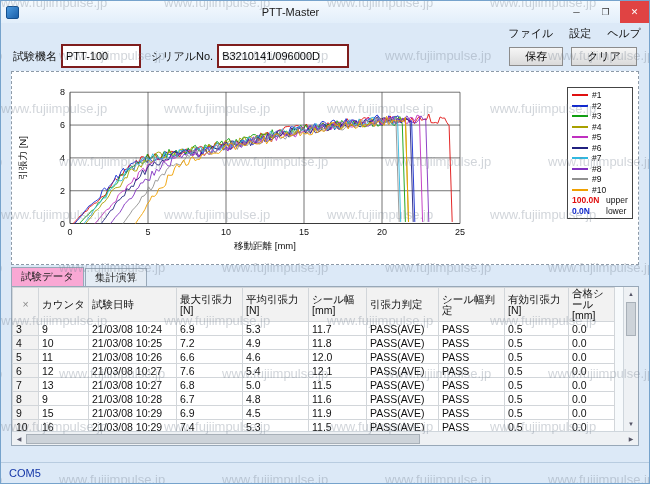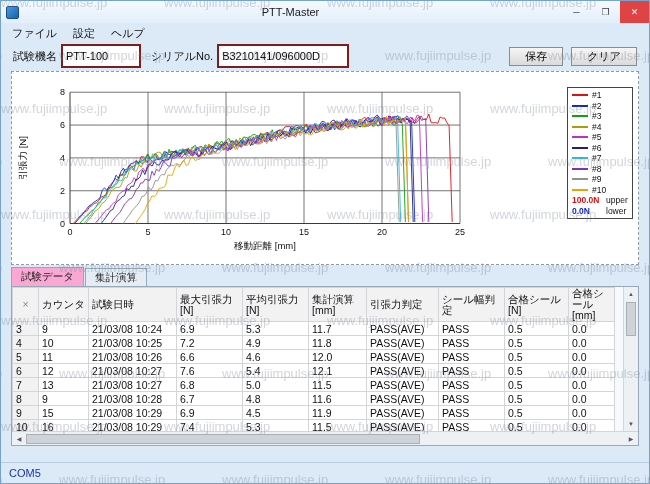--- a/index.html
+++ b/index.html
@@ -12,21 +12,21 @@
               display:flex; align-items:center; padding-left:5px; }
   .app-icon { width:13px; height:13px; border-radius:2px; flex:0 0 auto;
               background:linear-gradient(135deg,#4b9be0,#1b5fa8); border:1px solid #14508f; }
   .title { flex:1; text-align:center; font-size:11px; color:#1a1a1a; }
   .win-controls { display:flex; height:100%; }
   .win-btn { width:29px; height:100%; display:flex; align-items:center; justify-content:center;
              font-size:9px; color:#333; cursor:default; }
   .win-btn.close { background:#e04343; color:#fff; }
 
   
-  .menubar { height:20px; flex:0 0 auto; display:flex; align-items:center; padding-left:3px; font-size:11px; color:#111; }
+  .menubar { height:20px; flex:0 0 auto; display:flex; align-items:center; padding-left:3px; font-size:11px; color:#111;justify-content:flex-end; }
   .menu-item { padding:2px 8px; }
 
   
   .toolbar { height:26px; flex:0 0 auto; display:flex; align-items:center; padding:0 12px; font-size:11px; color:#111; }
   .lbl { margin-right:4px; white-space:nowrap; }
   .txt { height:24px; border:2px solid #7f1d1d; background:#fff; font-size:11px; padding:0 3px;
          font-family:inherit; margin-right:10px; }
   .txt.machine { width:80px; }
   .txt.serial  { width:132px; }
   .spacer { flex:1; }
@@ -221,24 +221,24 @@
               <col style="width: 64px;">
               <col style="width: 46px;">
             </colgroup>
             <thead>
               <tr>
                 <th class="corner">×</th>
                 <th>カウンタ</th>
                 <th>試験日時</th>
                 <th>最大引張力 [N]</th>
                 <th>平均引張力 [N]</th>
-                <th>集計演算 [mm]</th>
+                <th>シール幅 [mm]</th>
                 <th>引張力判定</th>
                 <th>シール幅判定</th>
-                <th>合格シール [N]</th>
+                <th>有効引張力 [N]</th>
                 <th>合格シール [mm]</th>
               </tr>
             </thead>
             <tbody>
               <tr>
                 <td class="rowhdr">3</td>
                 <td>9</td>
                 <td>21/03/08 10:24</td>
                 <td>6.9</td>
                 <td>5.3</td>

